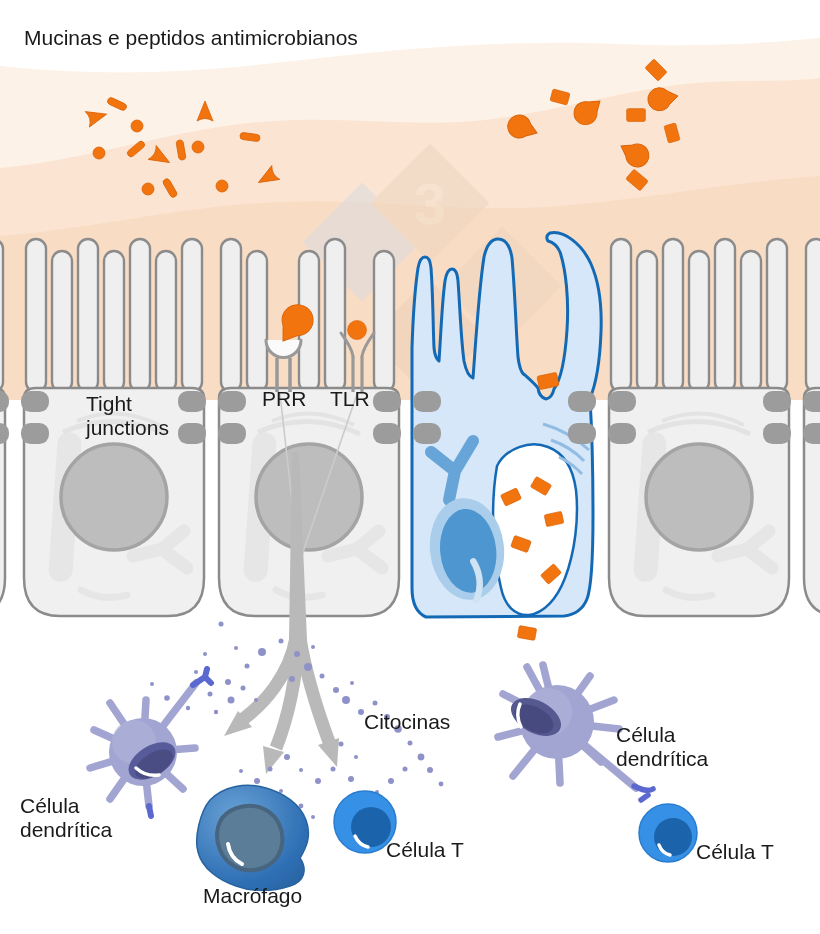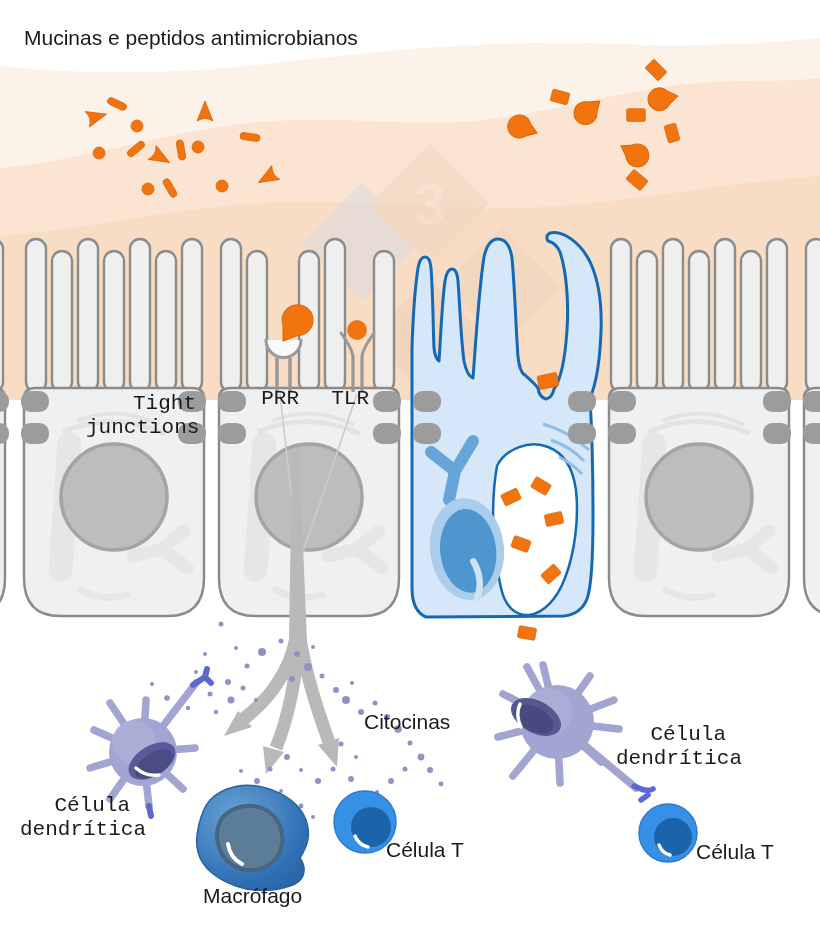--- a/index.html
+++ b/index.html
@@ -1,20 +1,20 @@
 <!DOCTYPE html>
 <html><head>
 <meta charset="utf-8">
 <style>
   html,body{margin:0;padding:0;background:#fff;}
   .canvas{position:relative;width:820px;height:934px;background:#ffffff;overflow:hidden;
           font-family:"Liberation Sans",sans-serif;}
   .canvas svg{position:absolute;left:0;top:0;}
   .lbl{position:absolute;font-size:21px;line-height:1.12;color:#1a1a1a;white-space:nowrap;z-index:5;}
-  .lbl.wrap{white-space:normal;text-align:right;font-family:Liberation Mono, monospace;}
+  .lbl.wrap{white-space:normal;text-align:left;}
   .wm{font-family:"Liberation Sans",sans-serif;font-weight:bold;font-size:58px;fill:#f2e0cb;}
 </style>
 </head>
 <body>
 
 <div class="canvas">
 
 <svg width="820" height="934" viewBox="0 0 820 934">
   <defs>
     <rect id="mvA" x="-10" y="239" width="20" height="153" rx="10" fill="#efefef" stroke="#8b8b8b" stroke-width="2.4"></rect>
@@ -285,22 +285,22 @@
 
   <g>
     <circle cx="668" cy="833" r="29" fill="#3590e6" stroke="#2a7ccf" stroke-width="1.5"></circle>
     <circle cx="673" cy="837" r="19" fill="#1b64ac"></circle>
     <path d="M659,845 Q662,853 670,855" stroke="#ffffff" stroke-width="3.5" stroke-linecap="round" fill="none"></path>
   </g>
 </svg>
 
 <div class="lbl" style="left:24px;top:26px;">Mucinas e peptidos antimicrobianos</div>
 <div class="lbl wrap" style="left:86px;top:392px;width:110px;">Tight junctions</div>
-<div class="lbl wrap" style="left:241px;top:387px;width:58px;">PRR</div>
-<div class="lbl wrap" style="left:311px;top:387px;width:58px;">TLR</div>
+<div class="lbl wrap" style="left:262px;top:387px;width:58px;">PRR</div>
+<div class="lbl wrap" style="left:330px;top:387px;width:58px;">TLR</div>
 <div class="lbl" style="left:341px;top:710px;margin-left:23px;">Citocinas</div>
 <div class="lbl wrap" style="left:20px;top:794px;width:110px;">Célula dendrítica</div>
 <div class="lbl" style="left:203px;top:884px;">Macrófago</div>
 <div class="lbl" style="left:386px;top:838px;">Célula T</div>
 <div class="lbl wrap" style="left:616px;top:723px;width:110px;">Célula dendrítica</div>
 <div class="lbl" style="left:696px;top:840px;">Célula T</div>
 
 </div>
 
 </body></html>

